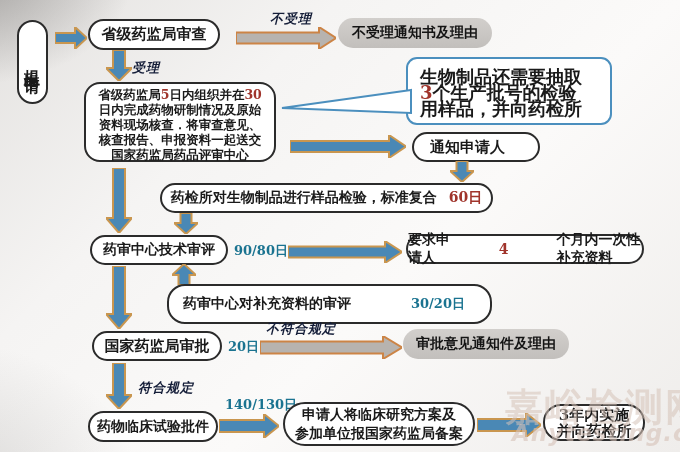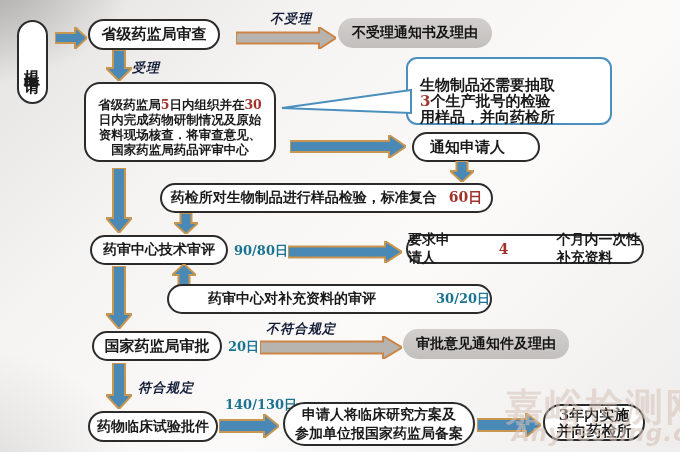--- a/index.html
+++ b/index.html
@@ -22,27 +22,27 @@
   
   .graybox{
     background:linear-gradient(180deg,#d2cfcc,#c2bfbc);
     border-radius:15px;display:flex;align-items:center;justify-content:center;
     font-weight:bold;color:#141414;font-size:14px;box-sizing:border-box;
   }
   
   .bigbox{
     background:#fff;border:2px solid #2b2b2b;border-radius:16px;
     font-weight:bold;color:#1a1a1a;font-size:12.5px;line-height:15px;
-    text-align:center;padding:13px 4px;box-sizing:border-box;
+    text-align:center;padding:3px 4px;box-sizing:border-box;
   }
   
   .callout{
     background:#fff;border:2px solid #4b8fbe;border-radius:11px;
-    font-weight:bold;color:#1a1a1a;font-size:15px;line-height:16px;
-    text-align:left;padding:18px 8px 2px 12px;box-sizing:border-box;
+    font-weight:bold;color:#1a1a1a;font-size:18px;line-height:16px;
+    text-align:left;padding:10px 8px 2px 12px;box-sizing:border-box;
   }
   .script{
     font-style:italic;font-weight:bold;font-size:13px;color:#141d38;
     letter-spacing:1px;white-space:nowrap;
   }
   .days{font-weight:bold;font-size:13px;color:#1a7390;white-space:nowrap;}
   .red{color:#a0342b;}
   .vert{
     writing-mode:vertical-rl;text-orientation:upright;
     font-size:16px;letter-spacing:3px;line-height:31px;
@@ -88,20 +88,21 @@
 
   <svg class="abs" style="left:106px;top:50px;" width="26" height="31" viewBox="0 0 26 31">
     <polygon points="7,0 19,0 19,18 26,18 13,31 0,18 7,18" fill="#4a88b5" stroke="#c9964f" stroke-width="2"></polygon>
   </svg>
   <div class="script abs" style="left:132px;top:59px;">受理</div>
 
   <div class="bigbox abs" style="left:84px;top:82px;width:192px;height:80px;">
     <div><span>省级药监局</span><span class="red">5</span><span>日内组织并在</span><span class="red">30</span></div>
     <div>日内完成药物研制情况及原始</div>
     <div>资料现场核查．将审查意见、</div>
+    <div>核查报告、申报资料一起送交</div>
     <div>国家药监局药品评审中心</div>
   </div>
 
   <div class="callout abs" style="left:406px;top:57px;width:206px;height:68px;">
     <div>生物制品还需要抽取</div>
     <div><span class="red">3</span><span>个生产批号的检验</span></div>
     <div>用样品，并向药检所</div>
   </div>
 
   <svg class="abs" style="left:278px;top:84px;" width="134" height="34" viewBox="0 0 134 34">
@@ -145,21 +146,21 @@
   <div class="node sm abs" style="left:406px;top:234px;width:238px;height:30px;gap:48px;">
     <span>要求申请人</span>
       <span class="red">4</span>
       <span>个月内一次性补充资料</span>
   </div>
 
   <svg class="abs" style="left:172px;top:264px;" width="24" height="21" viewBox="0 0 24 21">
     <polygon points="12,0 24,11 17.5,11 17.5,21 6.5,21 6.5,11 0,11" fill="#4a88b5" stroke="#c9964f" stroke-width="2"></polygon>
   </svg>
 
-  <div class="node sm abs" style="left:167px;top:284px;width:325px;height:30px;justify-content:flex-end;padding:0 0 0 14px;">
+  <div class="node sm abs" style="left:167px;top:284px;width:325px;height:40px;justify-content:flex-start;padding:0 0 0 14px;">
     <span>药审中心对补充资料的审评</span>
     <span class="days" style="margin-left:60px;">30/20日</span>
   </div>
 
   <svg class="abs" style="left:106px;top:266px;" width="26" height="63" viewBox="0 0 26 63">
     <polygon points="7,0 19,0 19,48 26,48 13,63 0,48 7,48" fill="#4a88b5" stroke="#c9964f" stroke-width="2"></polygon>
   </svg>
 
   <div class="node sm abs" style="left:92px;top:331px;width:130px;height:30px;font-size:15px;">
     <span>国家药监局审批</span>

